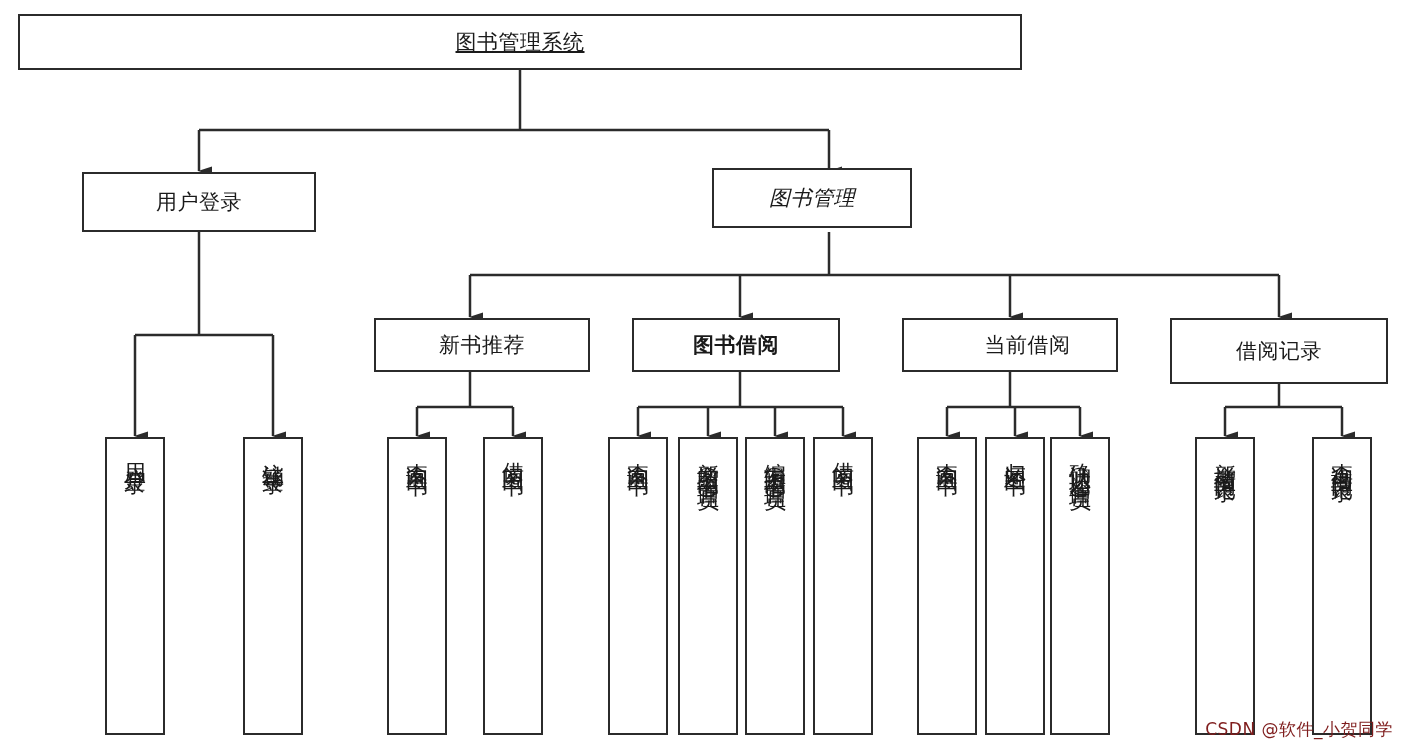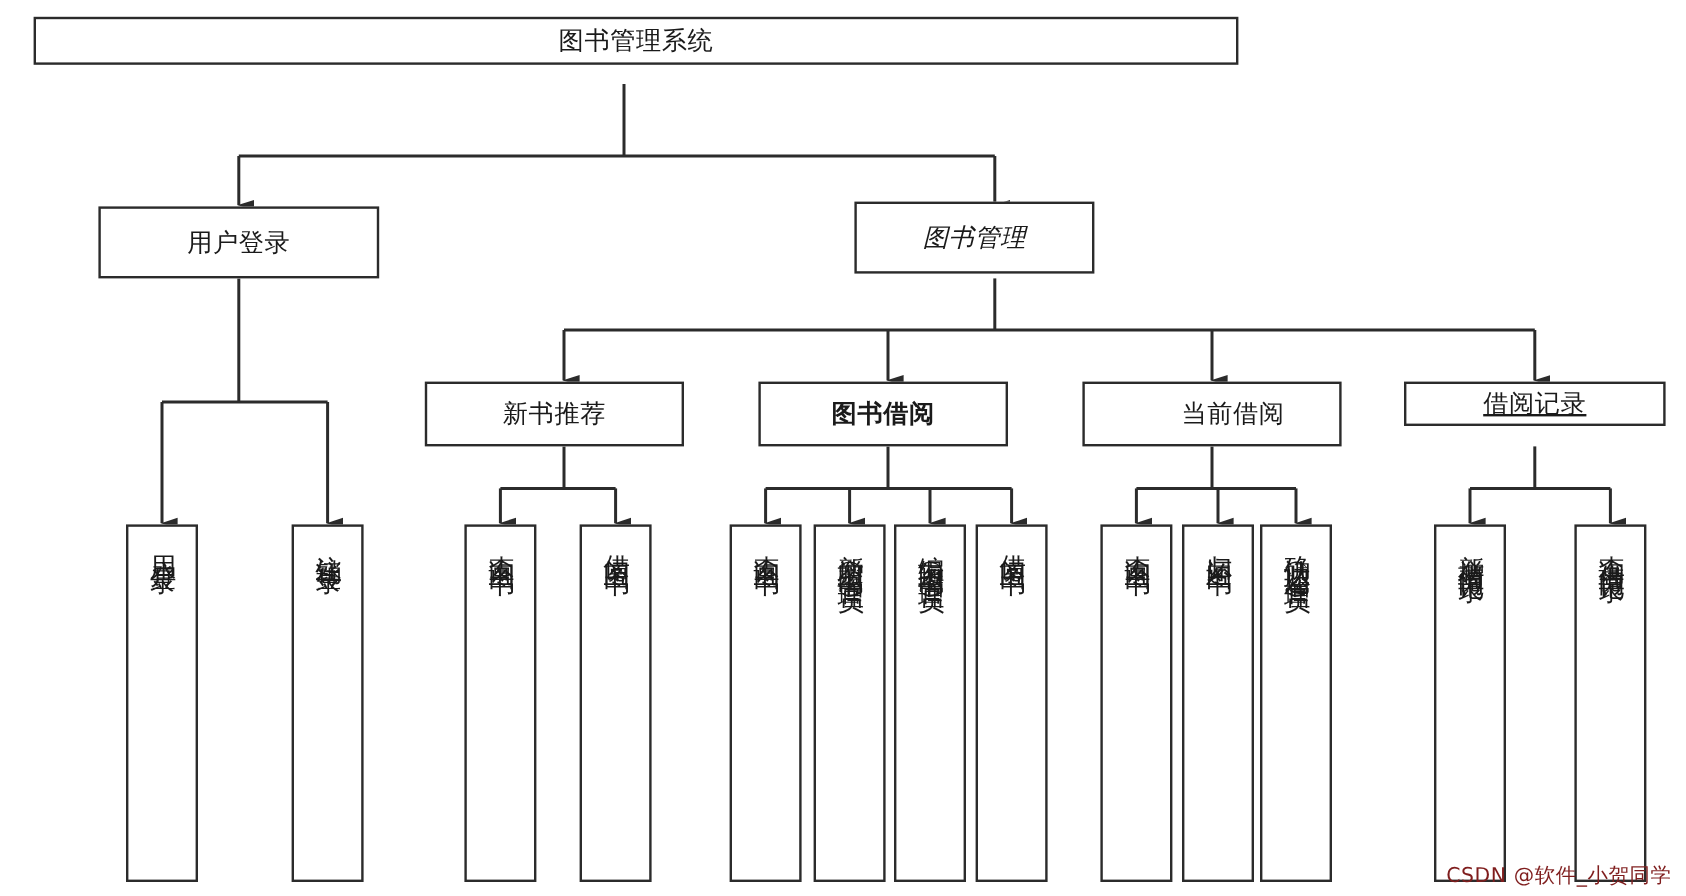--- a/index.html
+++ b/index.html
@@ -104,39 +104,39 @@
       <line x1="947" y1="407" x2="1080" y2="407" stroke="#2b2b2b" stroke-width="2.5"></line>
       <line x1="947" y1="407" x2="947" y2="436" stroke="#2b2b2b" stroke-width="2.5" marker-end="url(#arrow)"></line>
       <line x1="1015" y1="407" x2="1015" y2="436" stroke="#2b2b2b" stroke-width="2.5" marker-end="url(#arrow)"></line>
       <line x1="1080" y1="407" x2="1080" y2="436" stroke="#2b2b2b" stroke-width="2.5" marker-end="url(#arrow)"></line>
       <line x1="1279" y1="372" x2="1279" y2="407" stroke="#2b2b2b" stroke-width="2.5"></line>
       <line x1="1225" y1="407" x2="1342" y2="407" stroke="#2b2b2b" stroke-width="2.5"></line>
       <line x1="1225" y1="407" x2="1225" y2="436" stroke="#2b2b2b" stroke-width="2.5" marker-end="url(#arrow)"></line>
       <line x1="1342" y1="407" x2="1342" y2="436" stroke="#2b2b2b" stroke-width="2.5" marker-end="url(#arrow)"></line>
     </svg>
   <div id="nodes">
-      <div class="node horizontal" style="left: 28px; top: 14px; width: 1004px; height: 40px;">
+      <div class="node horizontal" style="left: 18px; top: 14px; width: 1004px; height: 56px; text-decoration: underline;">
         <span class="node-label">图书管理系统</span>
       </div>
       <div class="node horizontal" style="left: 82px; top: 172px; width: 234px; height: 60px;">
         <span class="node-label">用户登录</span>
       </div>
       <div class="node horizontal" style="left: 712px; top: 168px; width: 200px; height: 60px; font-style: italic;">
         <span class="node-label">图书管理</span>
       </div>
-      <div class="node horizontal" style="left: 354px; top: 318px; width: 216px; height: 54px; align-items: center;">
+      <div class="node horizontal" style="left: 374px; top: 318px; width: 216px; height: 54px; align-items: center;">
         <span class="node-label">新书推荐</span>
       </div>
       <div class="node horizontal" style="left: 632px; top: 318px; width: 208px; height: 54px; font-weight: bold;">
         <span class="node-label">图书借阅</span>
       </div>
       <div class="node horizontal" style="left: 902px; top: 318px; width: 216px; height: 54px; padding-left: 35px;">
         <span class="node-label">当前借阅</span>
       </div>
-      <div class="node horizontal" style="left: 1170px; top: 318px; width: 218px; height: 37px; text-decoration: underline;">
+      <div class="node horizontal" style="left: 1170px; top: 318px; width: 218px; height: 66px;">
         <span class="node-label">借阅记录</span>
       </div>
       <div class="node vertical" style="left: 105px; top: 437px; width: 60px; height: 298px;">
         <span class="node-label">用户登录</span>
       </div>
       <div class="node vertical" style="left: 243px; top: 437px; width: 60px; height: 298px;">
         <span class="node-label">注销登录</span>
       </div>
       <div class="node vertical" style="left: 387px; top: 437px; width: 60px; height: 298px;">
         <span class="node-label">查询图书</span>

